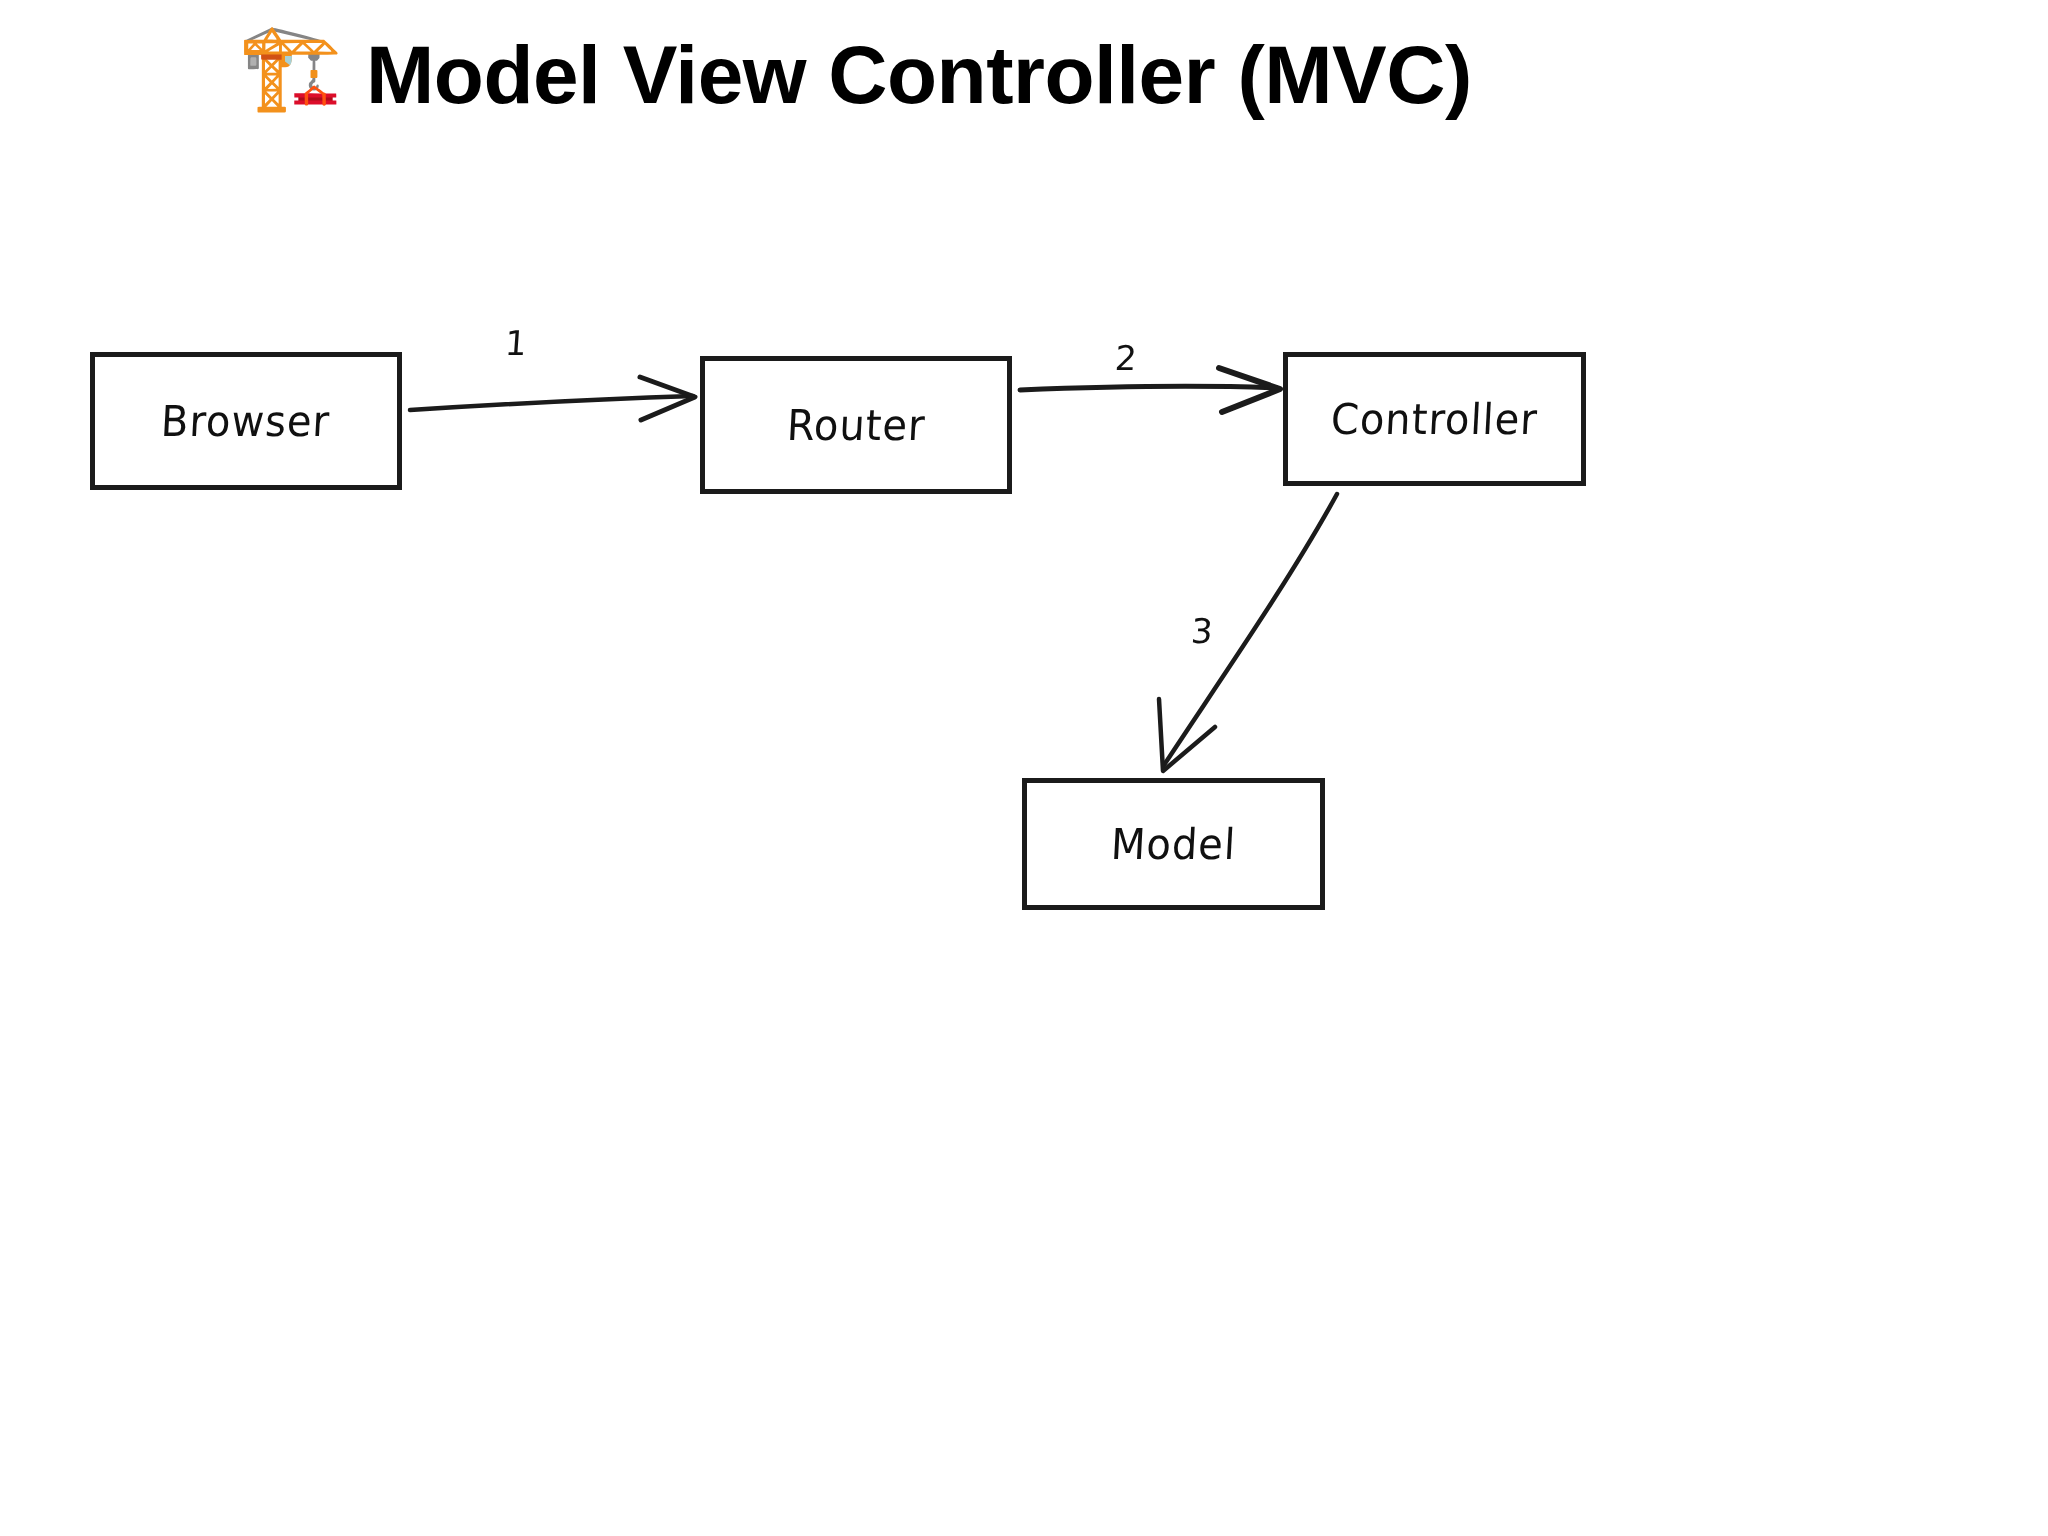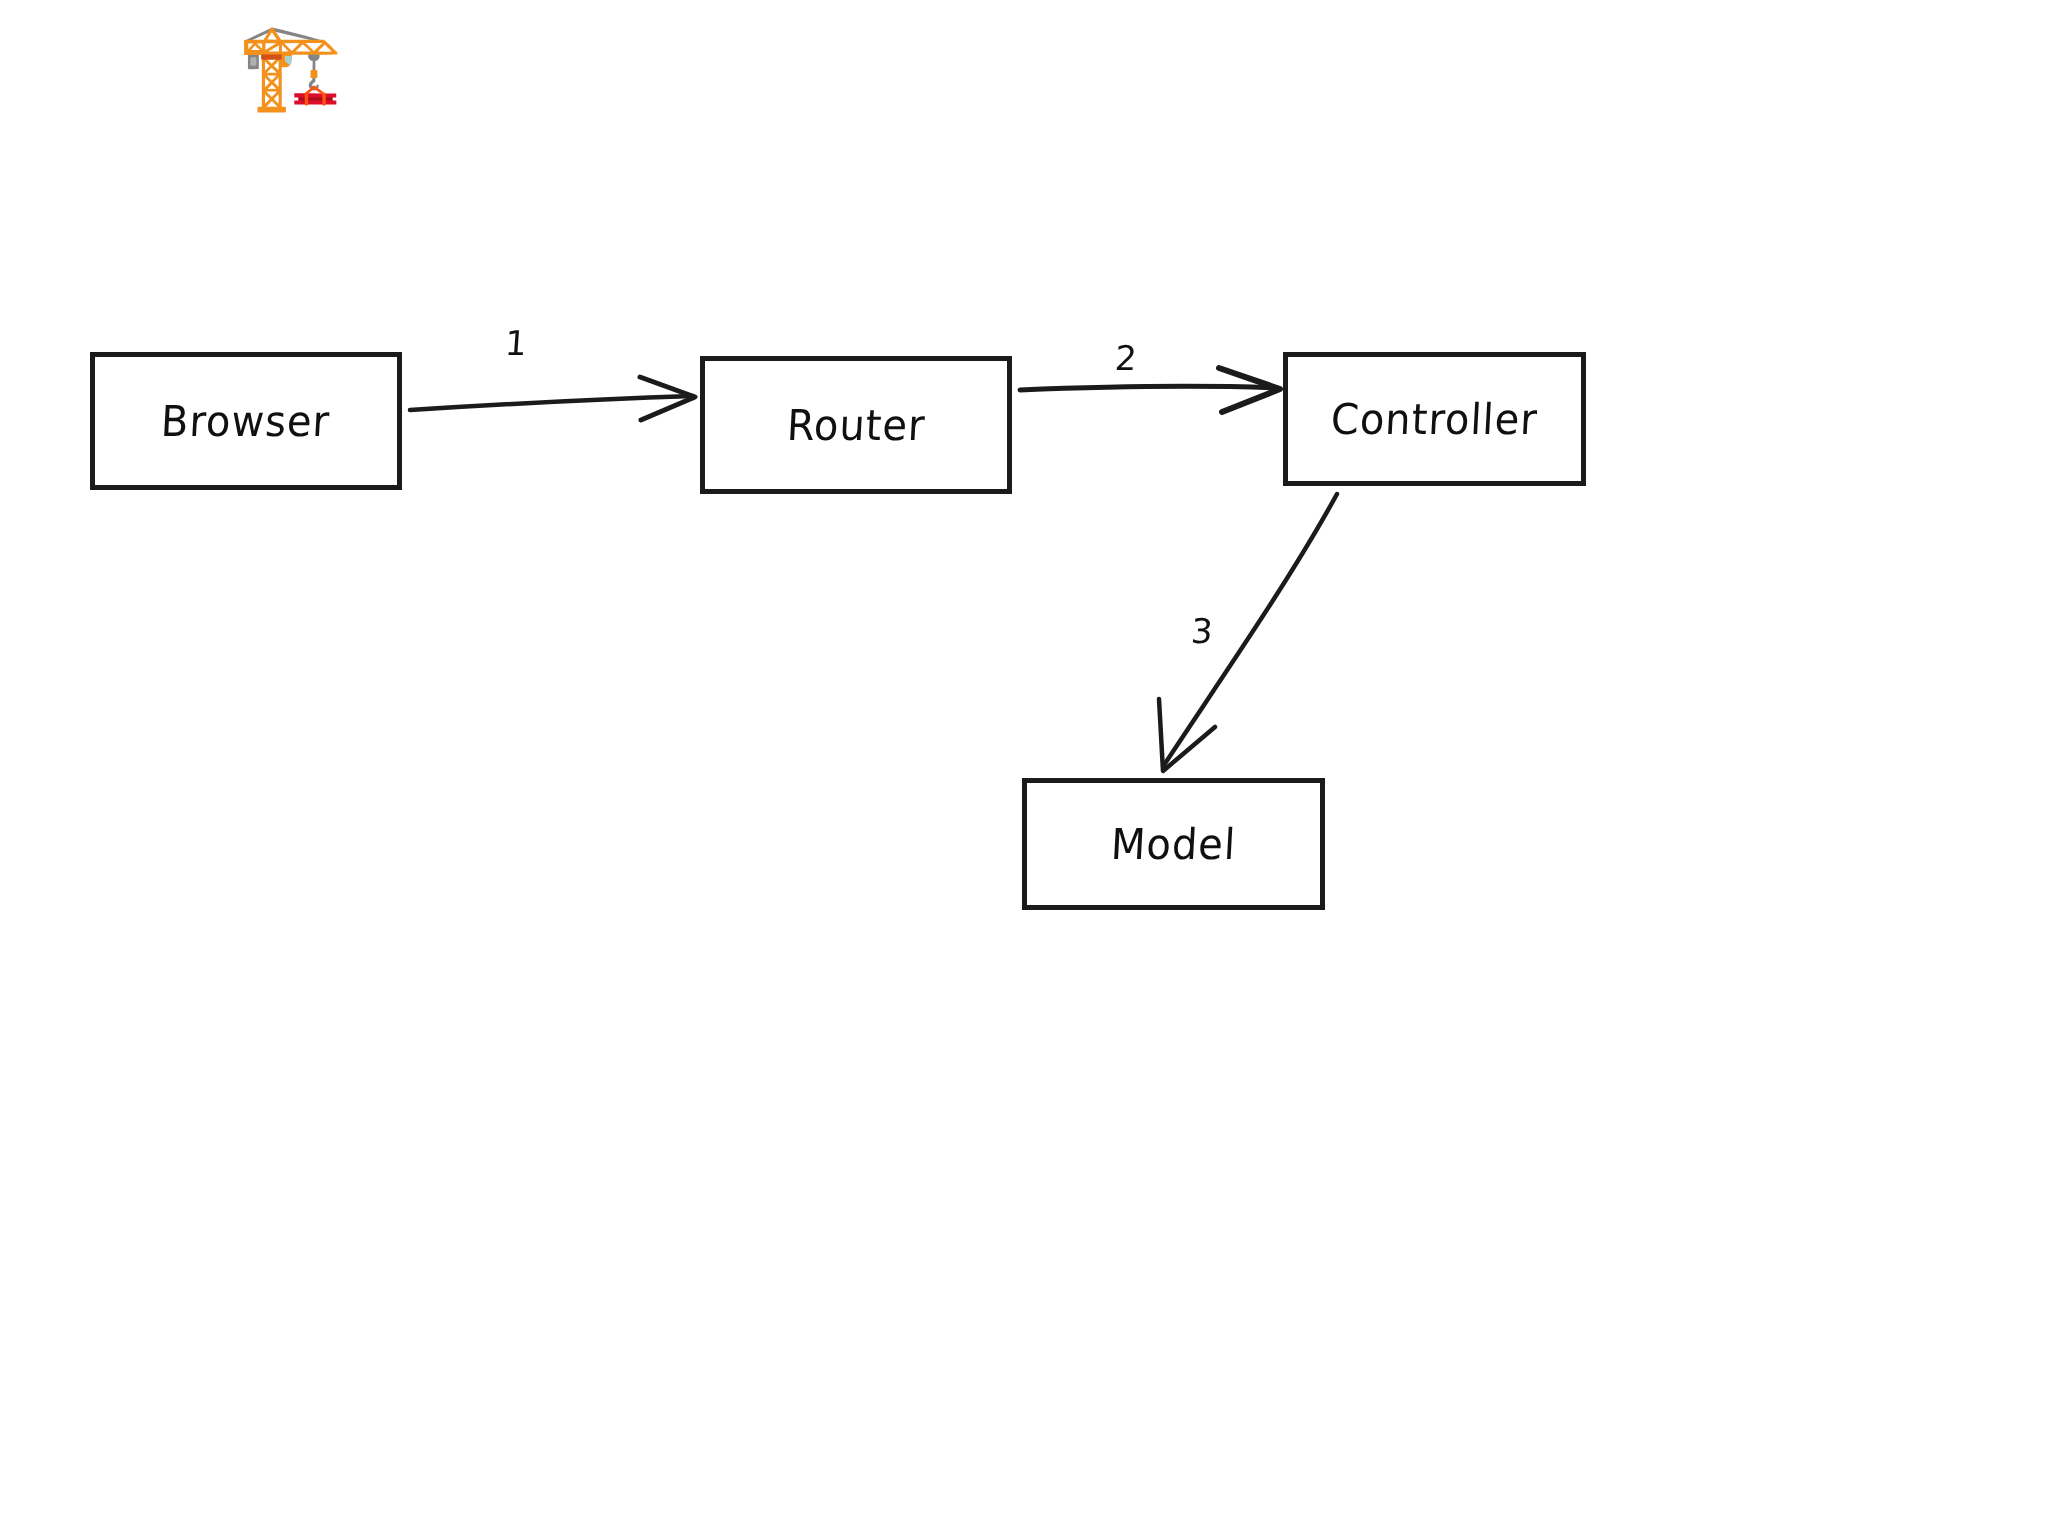--- a/index.html
+++ b/index.html
@@ -99,20 +99,21 @@
   }
   #edge-label-1 { left: 505px;  top: 323px; }
   #edge-label-2 { left: 1115px; top: 338px; }
   #edge-label-3 { left: 1191px; top: 611px; }
 </style>
 </head>
 <body>
 
 <div id="slide-header">
   <span id="title-emoji">🏗️</span>
+  <h1 id="page-title">Model View Controller (MVC)</h1>
 </div>
 
 <div id="diagram">
 
   <svg id="diagram-svg" viewBox="0 0 2048 1536" xmlns="http://www.w3.org/2000/svg">
     <g fill="none" stroke="#1b1b1b" stroke-linecap="round" stroke-linejoin="round">
 
       <g>
         <path d="M 410 410 C 520 403 600 399 693 396" stroke-width="4.5"></path>
         <path d="M 640 377 L 695 397 L 641 420" stroke-width="5"></path>

